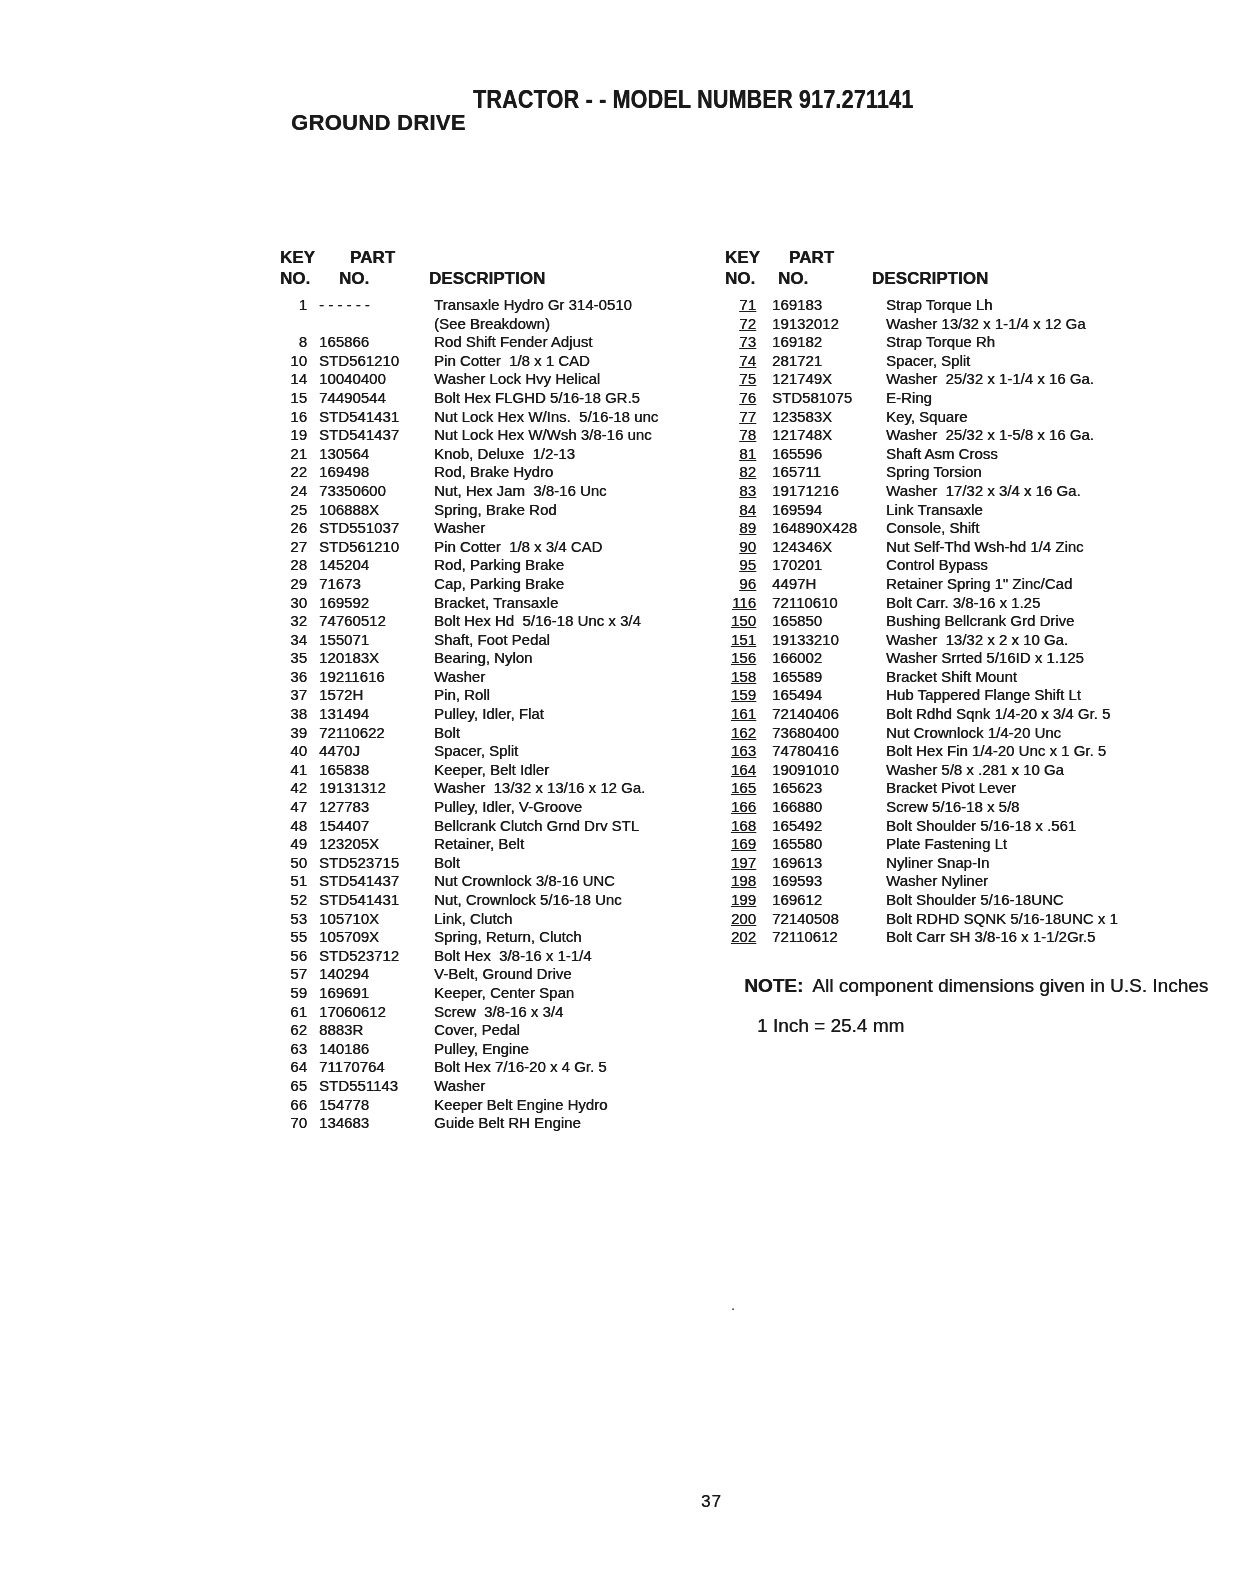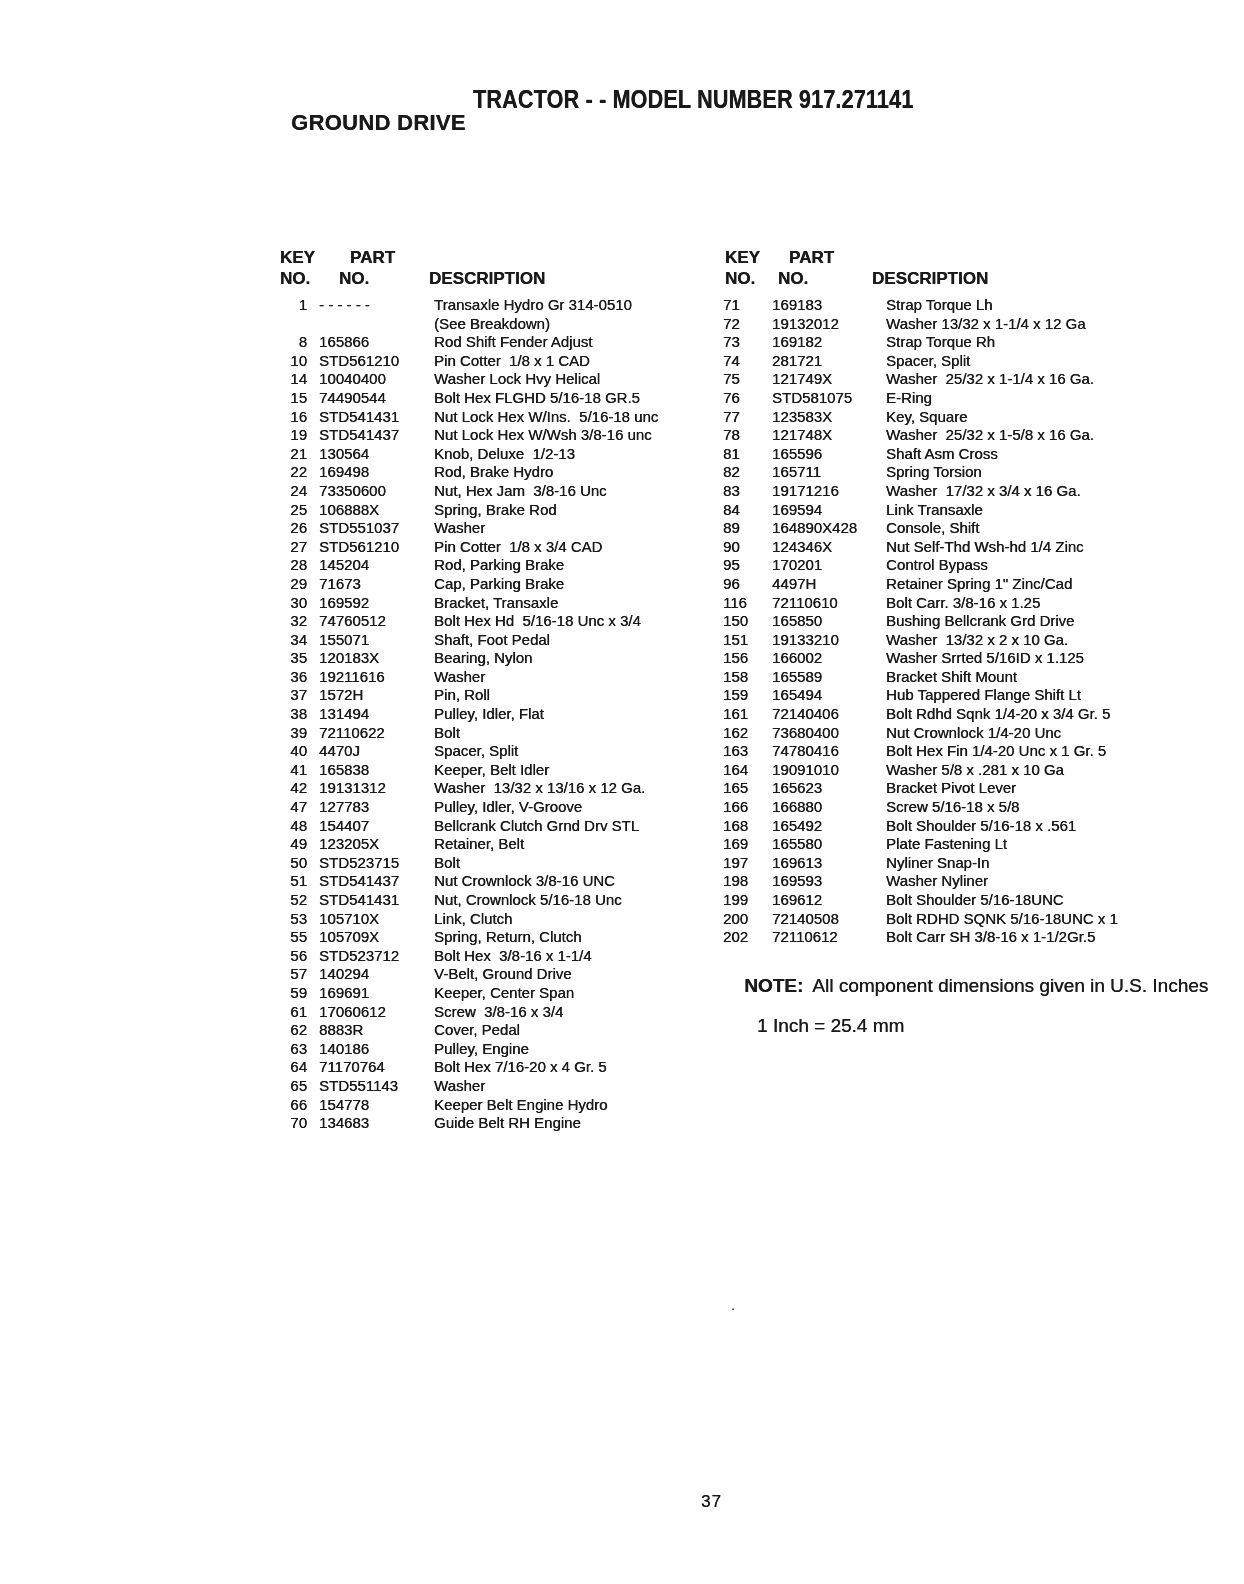--- a/index.html
+++ b/index.html
@@ -44,21 +44,21 @@
   .header-right .hdr-no2{left:55px;}
   .header-right .hdr-desc{left:149px;}
 
   .col-rows{position:absolute;top:296px;font-size:15px;}
   .col-left{left:278px;width:440px;}
   .col-right{left:723px;width:470px;}
   .row{display:flex;height:18.6px;line-height:18.6px;align-items:flex-start;}
   .row span{white-space:pre;}
   .cell-key{width:29px;flex:0 0 29px;}
   .col-left .cell-key{text-align:right;}
-  .col-right .cell-key{width:33px;flex:0 0 33px;text-align:left;}
+  .col-right .cell-key{width:33px;flex:0 0 33px;text-align:right;text-decoration:underline;}
   .cell-part{margin-left:12px;width:101px;flex:0 0 101px;}
   .col-right .cell-part{margin-left:16px;width:100px;flex:0 0 100px;}
   .cell-desc{margin-left:14px;flex:1;}
 
   .note-block{
     position:absolute;left:723px;top:956px;
     font-size:19px;line-height:20px;width:450px;
   }
   .note-line1{white-space:pre;}
   .note-label{font-weight:bold;margin-right:9px;}

